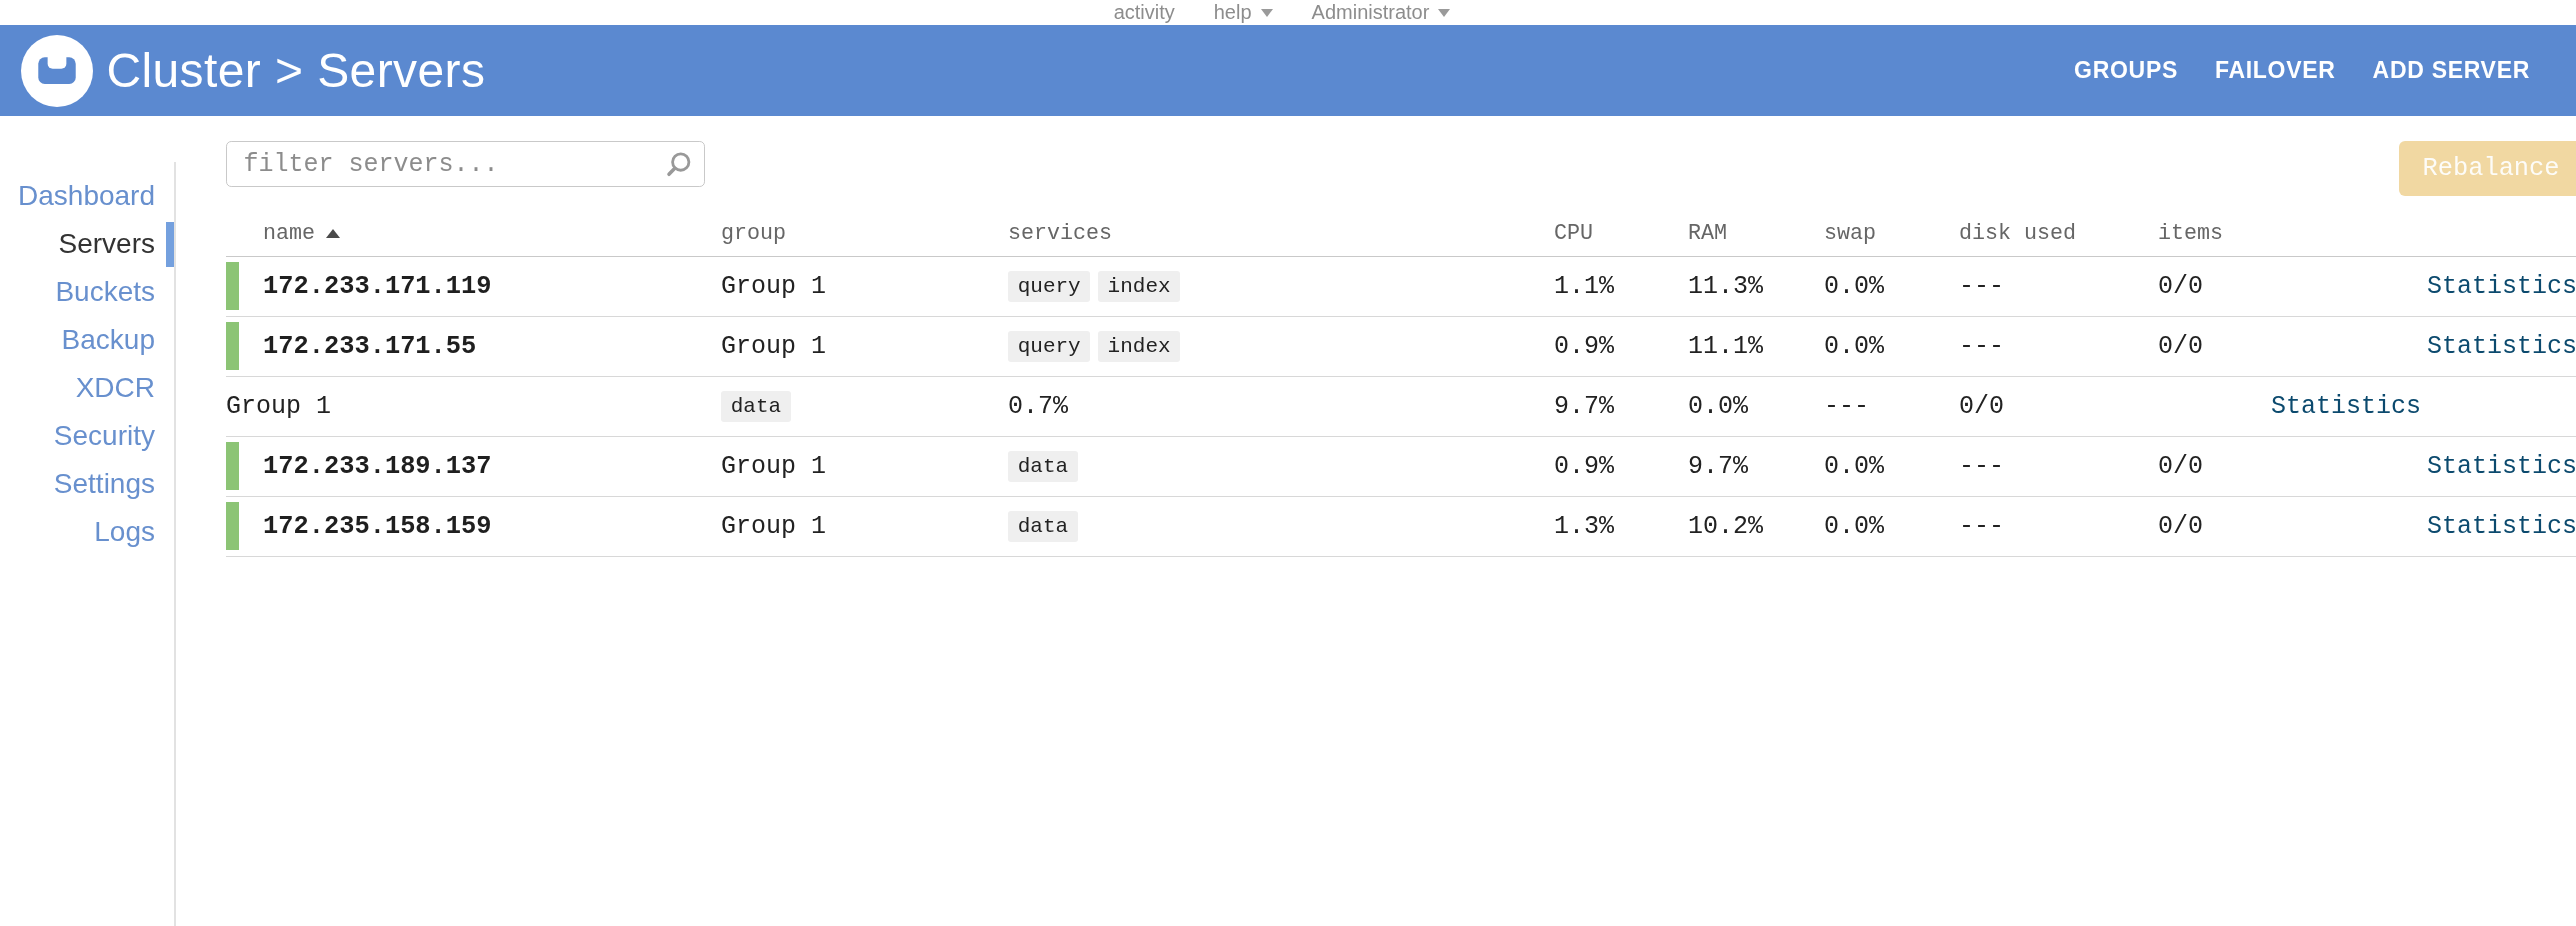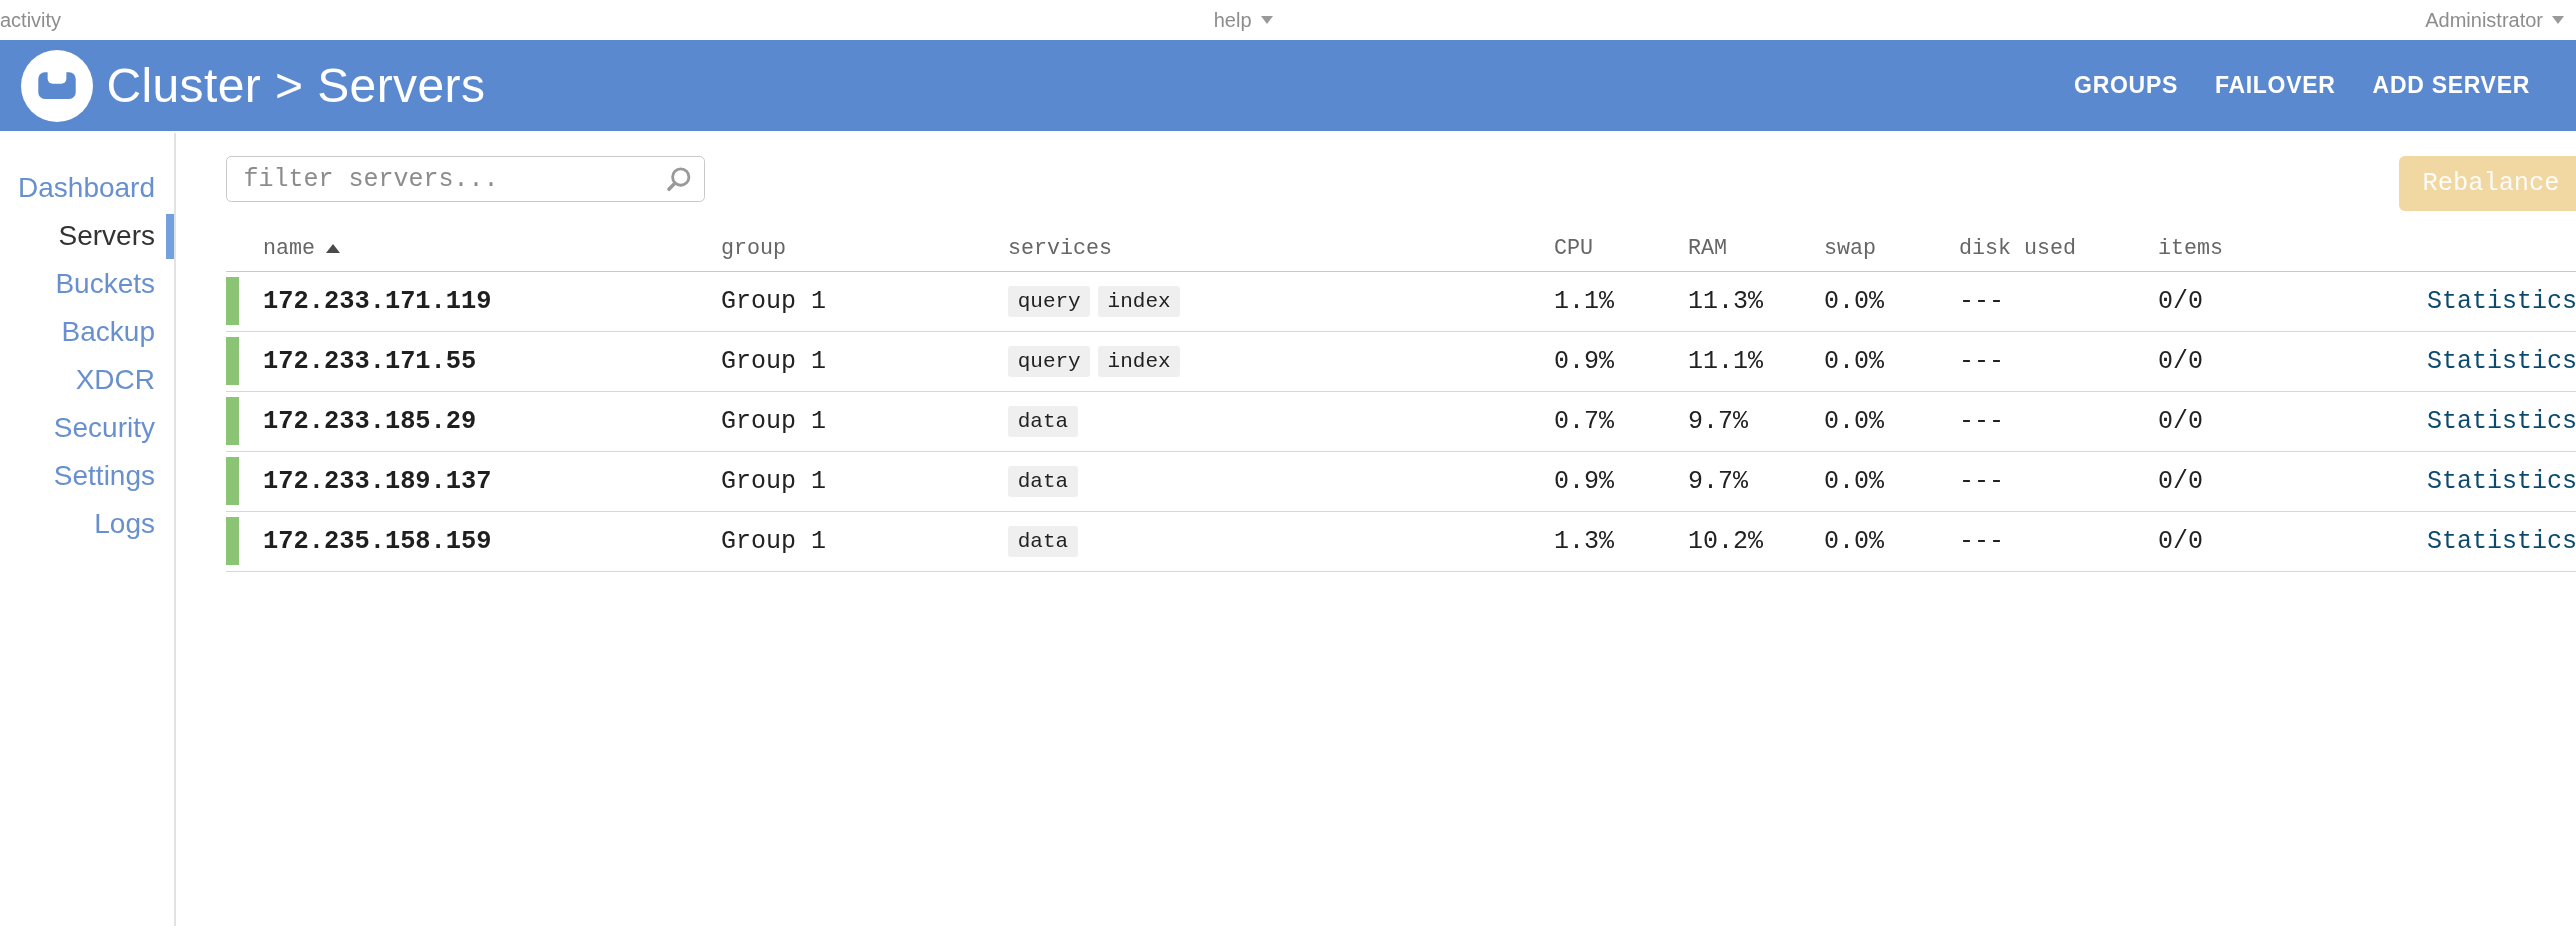--- a/index.html
+++ b/index.html
@@ -1,36 +1,36 @@
 <!DOCTYPE html>
 <html style="font-size:12px"><head>
 <meta charset="utf-8">
 <style>
   * { margin:0; padding:0; box-sizing:border-box; }
   html,body { width:2576px; height:926px; background:#fff; overflow:hidden;
               font-family:"Liberation Sans","DejaVu Sans",sans-serif; }
 
   
-  .topbar { height:40px; display:flex; justify-content:space-between; align-items:center;
+  .topbar { height:25px; display:flex; justify-content:center; align-items:center;
             gap:39px; padding-right:12px; background:#fff; }
   .toplink { font-size:20px; color:#8d8d8d; cursor:pointer; display:flex; align-items:center; }
   .caret { display:inline-block; width:0; height:0; border-left:6.7px solid transparent;
            border-right:6.7px solid transparent; border-top:8.2px solid #9a9a9a; margin-left:9px; }
 
   
   .appbar { height:91px; background:#5b89d0; display:flex; align-items:center; }
   .logo { width:72px; height:72px; margin-left:21px; flex:0 0 auto; }
   .apptitle { color:#ffffff; font-size:48px; font-weight:400; margin-left:13.4px; letter-spacing:0.4px; }
   .appnav { margin-left:auto; display:flex; gap:37px; margin-right:46px; }
   .appnav-btn { color:#ffffff; font-size:23px; font-weight:700; letter-spacing:0.7px; cursor:pointer; }
 
   
   .layout { display:flex; height:811px; }
 
-  .sidebar { width:176px; position:relative; padding-top:33px; flex:0 0 auto; }
+  .sidebar { width:176px; position:relative; padding-top:12px; flex:0 0 auto;margin-top:44px; }
   .sidebar::after { content:""; position:absolute; right:0; top:1.5px; bottom:0; width:2.2px; background:#e2e2e2; }
   .side-item { height:48px; line-height:48px; text-align:right; padding-right:21px;
                font-size:28px; color:#6890ce; cursor:pointer; position:relative; white-space:nowrap; }
   .side-item.active { color:#333; }
   .active-bar { position:absolute; right:1.5px; top:1.5px; width:9px; height:45px; background:#74a0de; }
   .side-group + .side-group { margin-top:25.4px; }
 
   .main { flex:1; padding:25px 21px 0 50px;font-family:Liberation Mono, monospace; }
 
   
@@ -163,24 +163,20 @@
     <div>11.1%</div>
     <div>0.0%</div>
     <div>---</div>
     <div>0/0</div>
     <div class="cell-stats">
       <a class="stats-link">Statistics</a>
     </div>
   </div>
 
   <div class="grid-cols row">
-    <div class="cell-name">
-      <span class="health-bar"></span>
-      <span>172.233.185.29</span>
-    </div>
     <div>Group 1</div>
     <div><span class="badge">data</span></div>
     <div>0.7%</div>
     <div>9.7%</div>
     <div>0.0%</div>
     <div>---</div>
     <div>0/0</div>
     <div class="cell-stats">
       <a class="stats-link">Statistics</a>
     </div>

